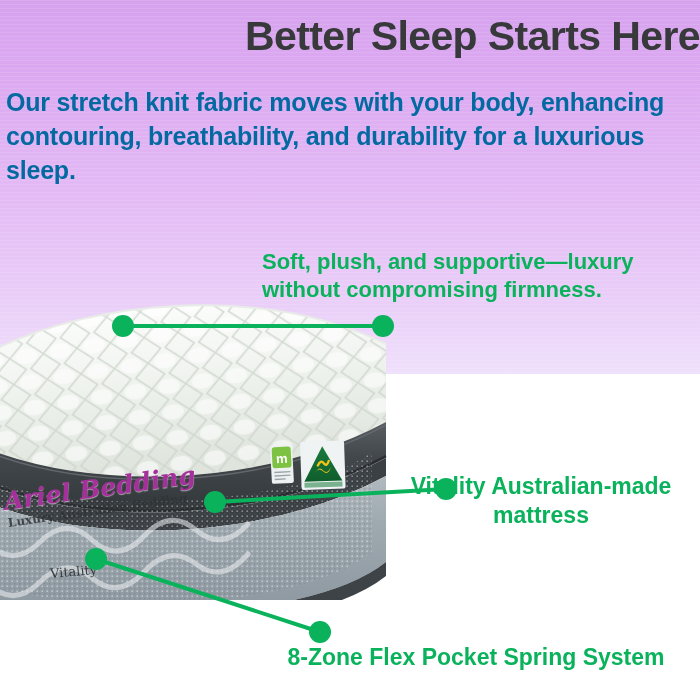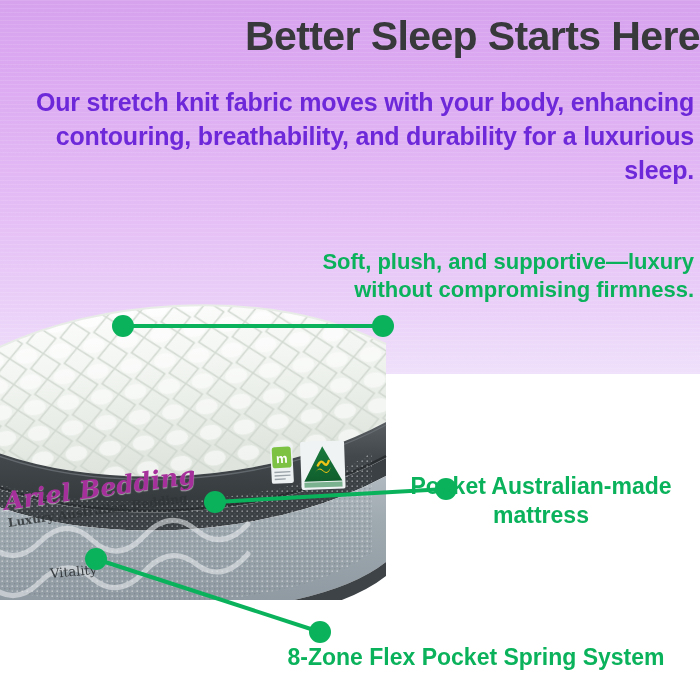--- a/index.html
+++ b/index.html
@@ -48,39 +48,39 @@
     font-size: 41px;
     font-weight: bold;
     letter-spacing: -0.6px;
     color: #37393b;
     line-height: 1.08;
   }
   .subcopy {
     position: absolute;
     left: 6px; top: 85px;
     width: 688px;
-    text-align: right;
+    text-align: left;
     font-size: 25px;
     font-weight: bold;
-    color: #6d28d9;
+    color: #0369a1;
     line-height: 1.36;
     letter-spacing: -0.2px;
   }
 
   
   .anno {
     position: absolute;
     color: #0bb25c;
     font-weight: bold;
     line-height: 1.27;
   }
   .anno-1 {
     left: 262px; top: 248px;
     width: 432px;
-    text-align: right;
+    text-align: left;
     font-size: 22px;
   }
   .anno-2 {
     left: 386px; top: 472px;
     width: 310px;
     text-align: center;
     font-size: 23px;
   }
   .anno-3 {
     left: 254px; top: 643px;
@@ -280,17 +280,17 @@
 
     <g stroke="#0bb25c" fill="#0bb25c">
       <line x1="96" y1="559" x2="320" y2="632" stroke-width="4"></line>
       <circle cx="96" cy="559" r="11" stroke="none"></circle>
       <circle cx="320" cy="632" r="11" stroke="none"></circle>
     </g>
   </svg>
 
   <div class="anno anno-1">Soft, plush, and supportive—luxury without compromising firmness.</div>
 
-  <div class="anno anno-2">Pocket Australian-made mattress</div>
+  <div class="anno anno-2">Vitality Australian-made mattress</div>
 
   <div class="anno anno-3">8-Zone Flex Pocket Spring System</div>
 
 </div>
 
 </body></html>

